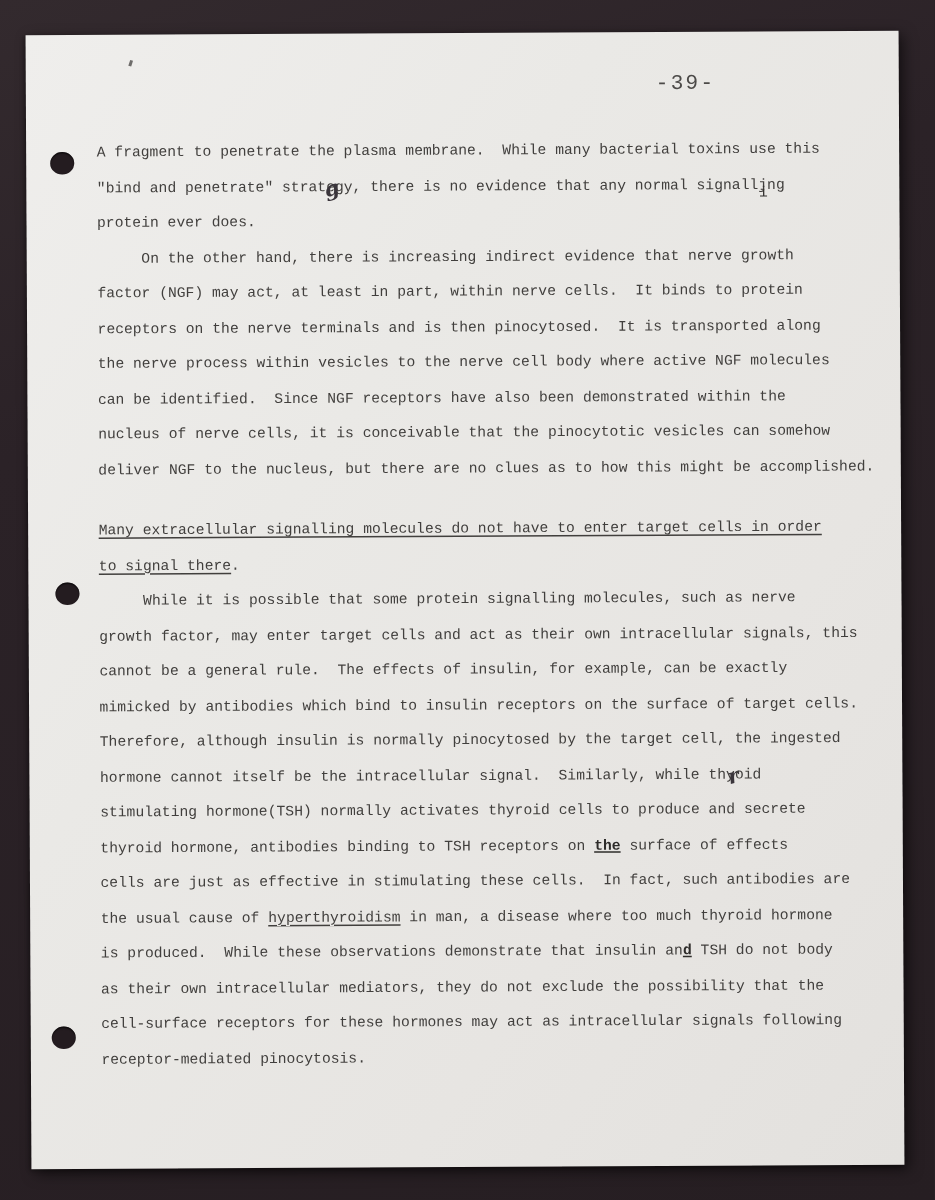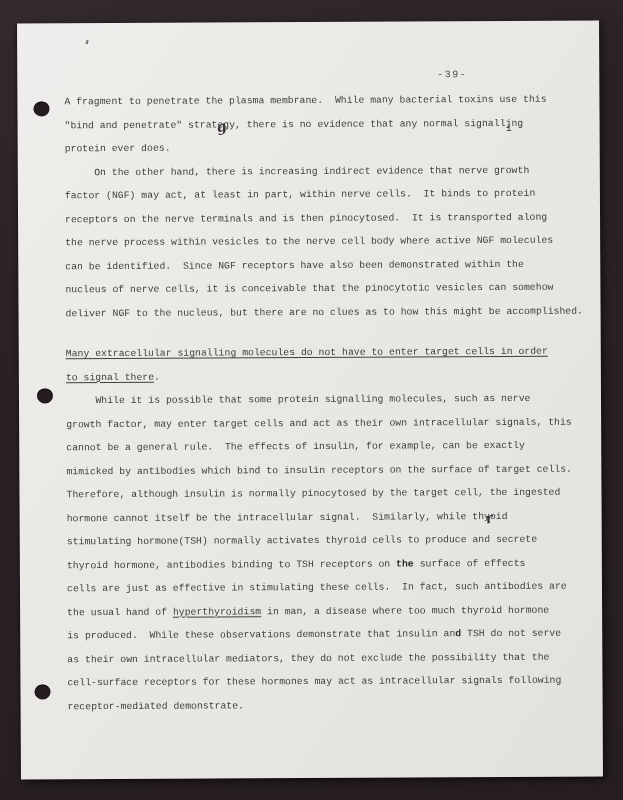--- a/index.html
+++ b/index.html
@@ -44,22 +44,22 @@
     left: 69px;
     top: 17px;
     width: 2px;
     height: 4px;
     background: #6e6c6a;
     transform: rotate(18deg);
   }
   .pagenum {
     position: absolute;
     left: 420px;
-    top: 48px;
-    font-size: 10px;
+    top: 27px;
+    font-size: 14px;
     letter-spacing: 1.5px;
     color: #4c4a48;
   }
   .text-block {
     position: absolute;
     left: 47px;
     top: 67px;
     width: 525px;
     color: #413f3d;
     font-size: 9.8px;
@@ -71,20 +71,21 @@
   }
   .block.heading { margin-top: 17px; }
   .seg { position: relative; }
   .seg.u {
     text-decoration: underline;
     text-underline-offset: 2px;
   }
   .seg.b {
     font-weight: bold;
     color: #2e2c2a;
+    text-decoration: underline;
   }
   .overlay {
     position: absolute;
     pointer-events: none;
   }
   .overlay.pen {
     font-family: "DejaVu Serif", serif;
     font-style: italic;
     font-weight: bold;
     font-size: 14px;
@@ -131,21 +132,21 @@
         <div class="block">
           <div class="line"><span class="seg">     While it is possible that some protein signalling molecules, such as nerve</span></div>
           <div class="line"><span class="seg">growth factor, may enter target cells and act as their own intracellular signals, this</span></div>
           <div class="line"><span class="seg">cannot be a general rule.  The effects of insulin, for example, can be exactly</span></div>
           <div class="line"><span class="seg">mimicked by antibodies which bind to insulin receptors on the surface of target cells.</span></div>
           <div class="line"><span class="seg">Therefore, although insulin is normally pinocytosed by the target cell, the ingested</span></div>
           <div class="line"><span class="seg">hormone cannot itself be the intracellular signal.  Similarly, while th</span><span class="seg">y<span class="overlay pen">r</span></span><span class="seg">oid</span></div>
           <div class="line"><span class="seg">stimulating hormone(TSH) normally activates thyroid cells to produce and secrete</span></div>
           <div class="line"><span class="seg">thyroid hormone, antibodies binding to TSH receptors on </span><span class="seg b">the</span><span class="seg"> surface of effects</span></div>
           <div class="line"><span class="seg">cells are just as effective in stimulating these cells.  In fact, such antibodies are</span></div>
-          <div class="line"><span class="seg">the usual hand of </span><span class="seg u">hyperthyroidism</span><span class="seg"> in man, a disease where too much thyroid hormone</span></div>
-          <div class="line"><span class="seg">is produced.  While these observations demonstrate that insulin an</span><span class="seg b">d</span><span class="seg"> TSH do not serve</span></div>
+          <div class="line"><span class="seg">the usual cause of </span><span class="seg u">hyperthyroidism</span><span class="seg"> in man, a disease where too much thyroid hormone</span></div>
+          <div class="line"><span class="seg">is produced.  While these observations demonstrate that insulin an</span><span class="seg b">d</span><span class="seg"> TSH do not body</span></div>
           <div class="line"><span class="seg">as their own intracellular mediators, they do not exclude the possibility that the</span></div>
           <div class="line"><span class="seg">cell-surface receptors for these hormones may act as intracellular signals following</span></div>
-          <div class="line"><span class="seg">receptor-mediated demonstrate.</span></div>
+          <div class="line"><span class="seg">receptor-mediated pinocytosis.</span></div>
         </div>
       </div>
   </div>
 </div>
 
 </body></html>

